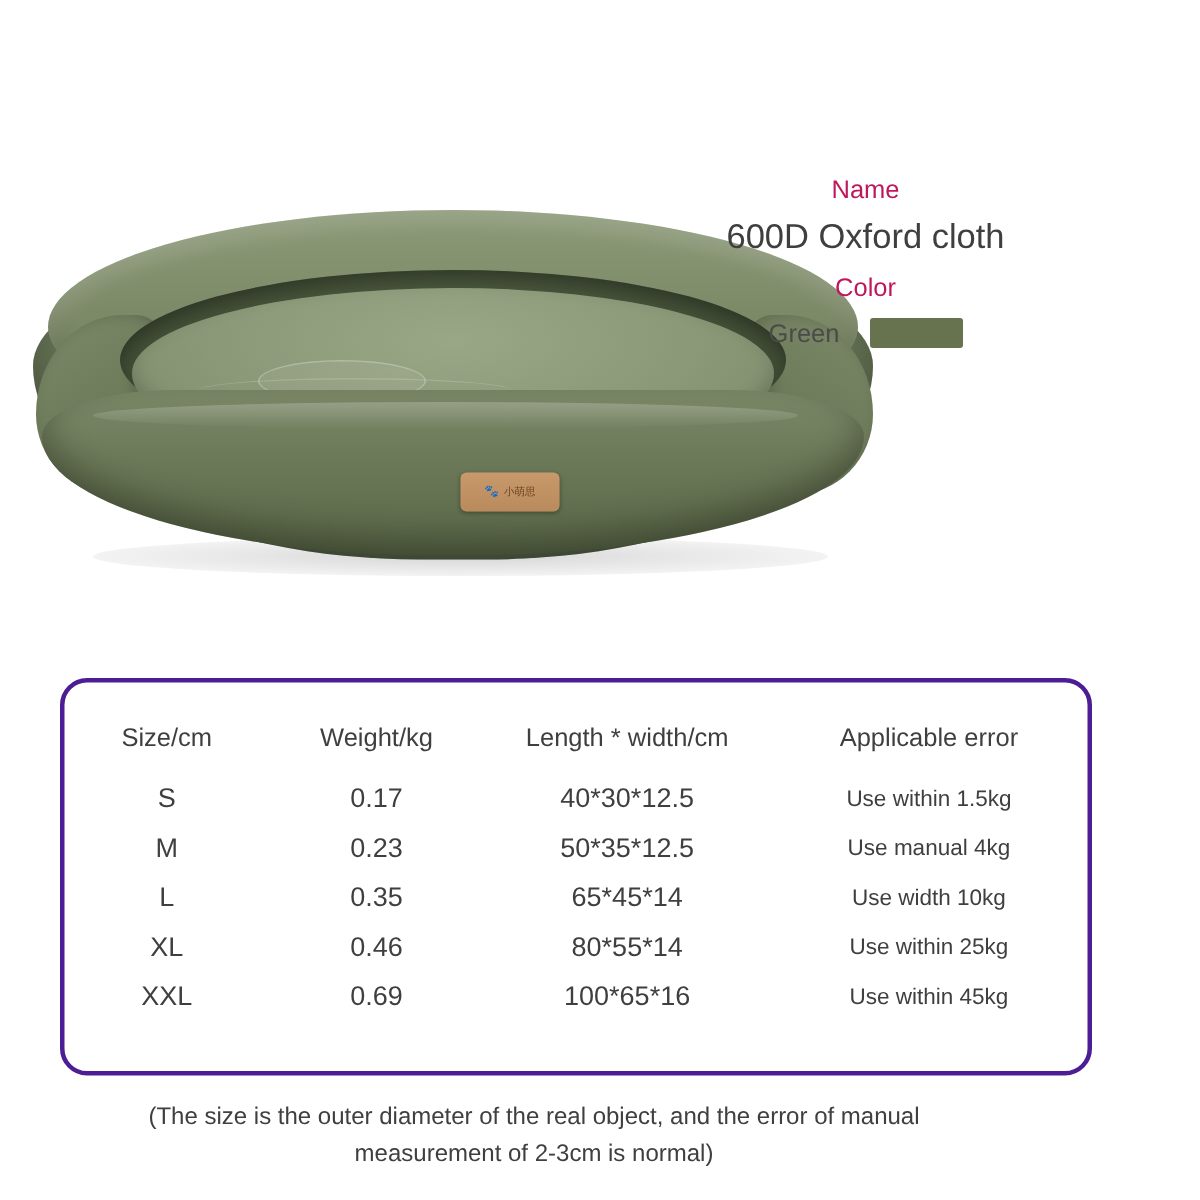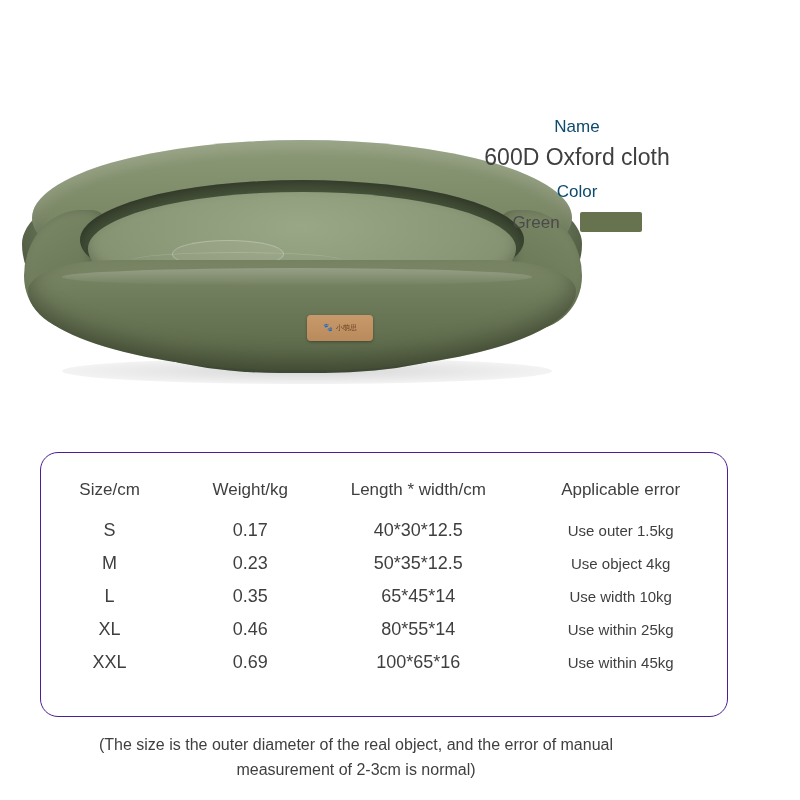--- a/index.html
+++ b/index.html
@@ -190,21 +190,21 @@
     text-align: center;
     font-size: 17px;
     color: #444;
     line-height: 1.0;
   }
   .spec-row {
     margin-bottom: 14px;
   }
   .spec-label {
     font-size: 17px;
-    color: #0c4a6e;
+    color: #be185d;
     display: block;
     margin-bottom: 11px;
   }
   .spec-value {
     font-size: 23px;
     color: #3f3f3f;
     display: block;
   }
   .color-row {
     display: flex;
@@ -224,21 +224,21 @@
     border-radius: 2px;
   }
 
   
   .size-card {
     position: absolute;
     left: 40px;
     top: 452px;
     width: 688px;
     height: 265px;
-    border: 1px solid #4c1d95;
+    border: 3px solid #4c1d95;
     border-radius: 18px;
     box-sizing: border-box;
     background: #fff;
   }
 
   table.size-table {
     width: 100%;
     border-collapse: collapse;
     margin-top: 26px;
   }
@@ -320,27 +320,27 @@
         <th class="col-weight">Weight/kg</th>
         <th class="col-dims">Length * width/cm</th>
         <th class="col-applicable">Applicable error</th>
       </tr>
     </thead>
     <tbody>
       <tr>
         <td>S</td>
         <td>0.17</td>
         <td>40*30*12.5</td>
-        <td class="applicable">Use outer 1.5kg</td>
+        <td class="applicable">Use within 1.5kg</td>
       </tr>
       <tr>
         <td>M</td>
         <td>0.23</td>
         <td>50*35*12.5</td>
-        <td class="applicable">Use object 4kg</td>
+        <td class="applicable">Use manual 4kg</td>
       </tr>
       <tr>
         <td>L</td>
         <td>0.35</td>
         <td>65*45*14</td>
         <td class="applicable">Use width 10kg</td>
       </tr>
       <tr>
         <td>XL</td>
         <td>0.46</td>

